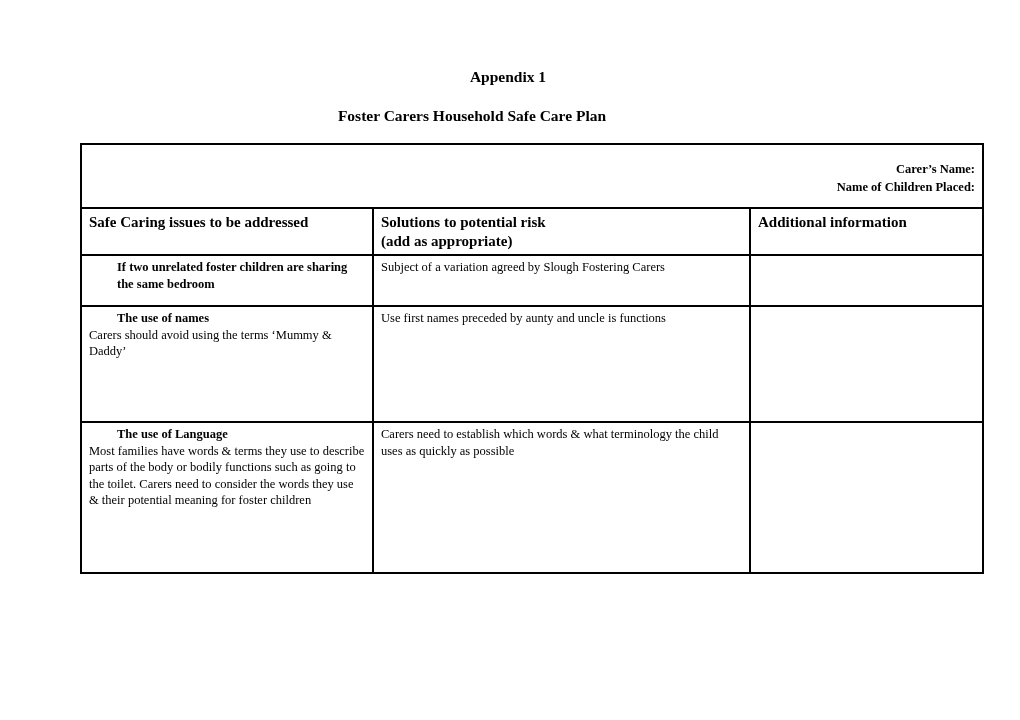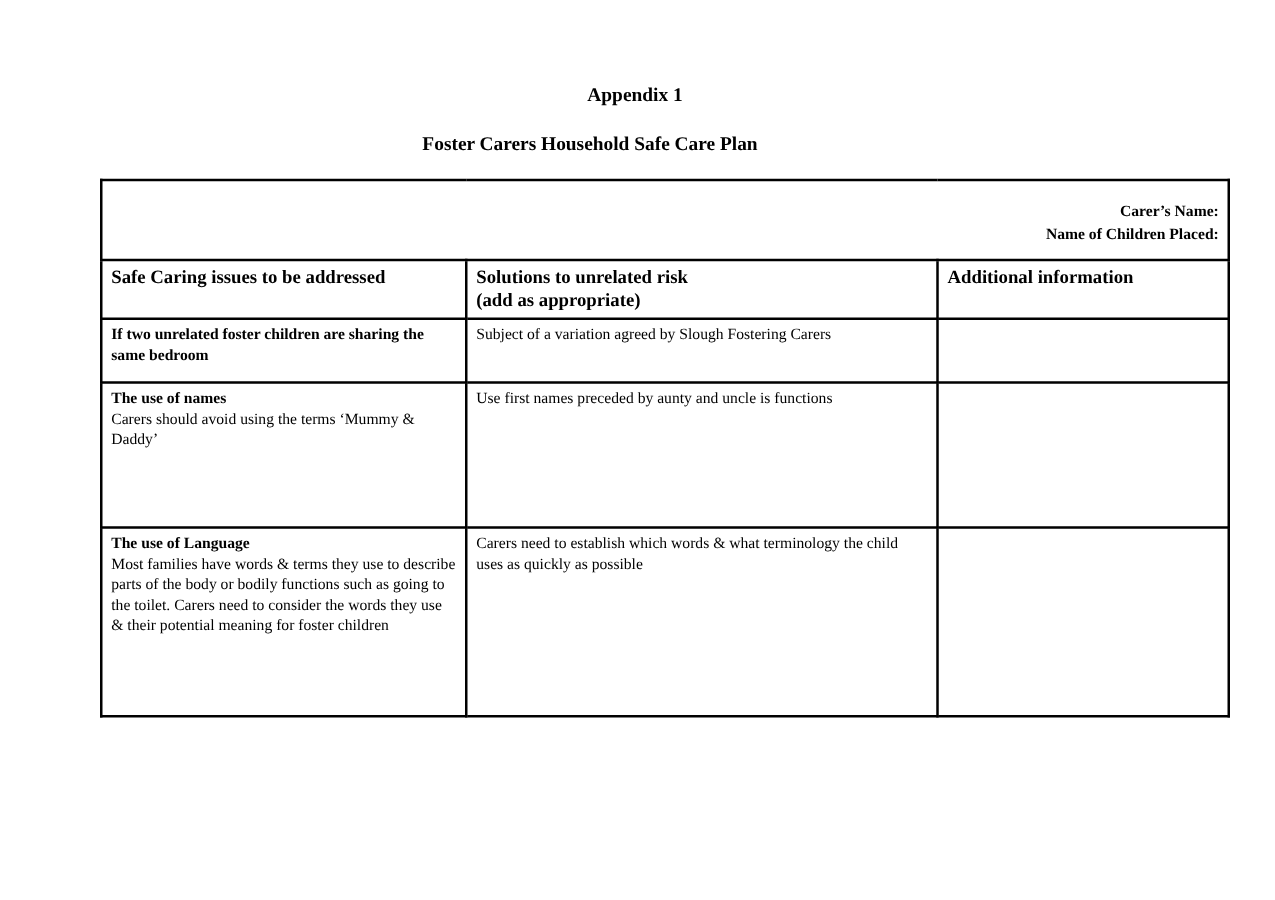--- a/index.html
+++ b/index.html
@@ -65,21 +65,21 @@
     height: 43px;
     font-size: 15px;
     font-weight: bold;
     text-align: left;
     padding-top: 4px;
     line-height: 1.28;
   }
   tr.body-row-0 td { height: 51px; }
   tr.body-row-1 td { height: 116px; }
   tr.body-row-2 td { height: 151px; }
-  .issue-title { font-weight: bold; }
+  .issue-title { font-weight: bold; margin-left: 28px; }
   .issue-detail, .solution-text { font-weight: normal; }
 </style>
 </head>
 <body>
 
 <div class="doc-title">Appendix 1</div>
 <div class="doc-subtitle">Foster Carers Household Safe Care Plan</div>
 
 <table class="plan">
   <colgroup>
@@ -95,21 +95,21 @@
       <div class="info-line">Name of Children Placed:</div>
     </td>
   </tr>
 
   <tr class="header-row">
     <th>
       <div>Safe Caring issues to be addressed</div>
       <div></div>
     </th>
     <th>
-      <div>Solutions to unrelated risk</div>
+      <div>Solutions to potential risk</div>
       <div>(add as appropriate)</div>
     </th>
     <th>
       <div>Additional information</div>
       <div></div>
     </th>
   </tr>
 
   <tr class="body-row-0">
     <td>

